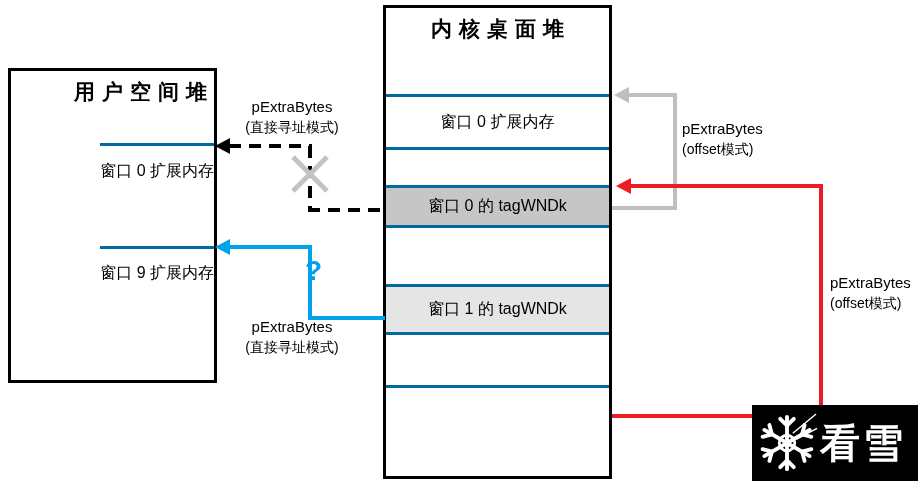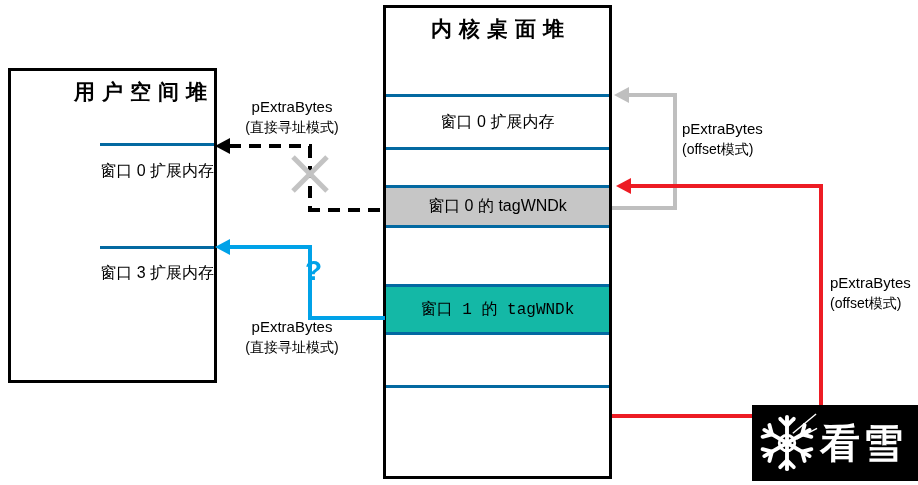--- a/index.html
+++ b/index.html
@@ -33,21 +33,21 @@
     border-top:none;
     align-items:flex-start;
     justify-content:center;
     padding-top:7px;
     font-size:21px;
     font-weight:bold;
     letter-spacing:7px;
     text-indent:7px;
   }
   .fill-gray { background:#c6c6c6; }
-  .fill-blue { background:#14b8a6;font-family:Liberation Mono, monospace; }
+  .fill-blue { background:#e5e5e5; }
   .fill-red  { background:#ed1c24; }
   .grow { flex:1; }
 
   
   .seg { position:absolute; }
   .solid-h { height:4px; }
   .solid-v { width:4px; }
   .blue-line { background:#00a2e8; }
   .red-line  { background:#ed1c24; }
   .gray-line { background:#bfbfbf; }
@@ -107,21 +107,21 @@
 </style>
 </head>
 <body>
 
 <div id="canvas">
 
   <div class="heap-box" style="left:8px; top:68px; width:209px; height:315px;align-items:flex-end;">
     <div class="heap-row heap-title-cell" style="height:72px">用户空间堆</div>
     <div class="heap-row" style="height:54px">窗口 0 扩展内存</div>
     <div class="heap-row" style="height:49px"></div>
-    <div class="heap-row" style="height:52px">窗口 3 扩展内存</div>
+    <div class="heap-row" style="height:52px">窗口 9 扩展内存</div>
     <div class="heap-row grow"></div>
   </div>
 
   <div class="heap-box" style="left:383px; top:5px; width:229px; height:474px;">
     <div class="heap-row heap-title-cell" style="height:86px">内核桌面堆</div>
     <div class="heap-row" style="height:53px">窗口 0 扩展内存</div>
     <div class="heap-row" style="height:38px"></div>
     <div class="heap-row fill-gray" style="height:40px">窗口 0 的 tagWNDk</div>
     <div class="heap-row" style="height:59px"></div>
     <div class="heap-row fill-blue" style="height:48px">窗口 1 的 tagWNDk</div>

